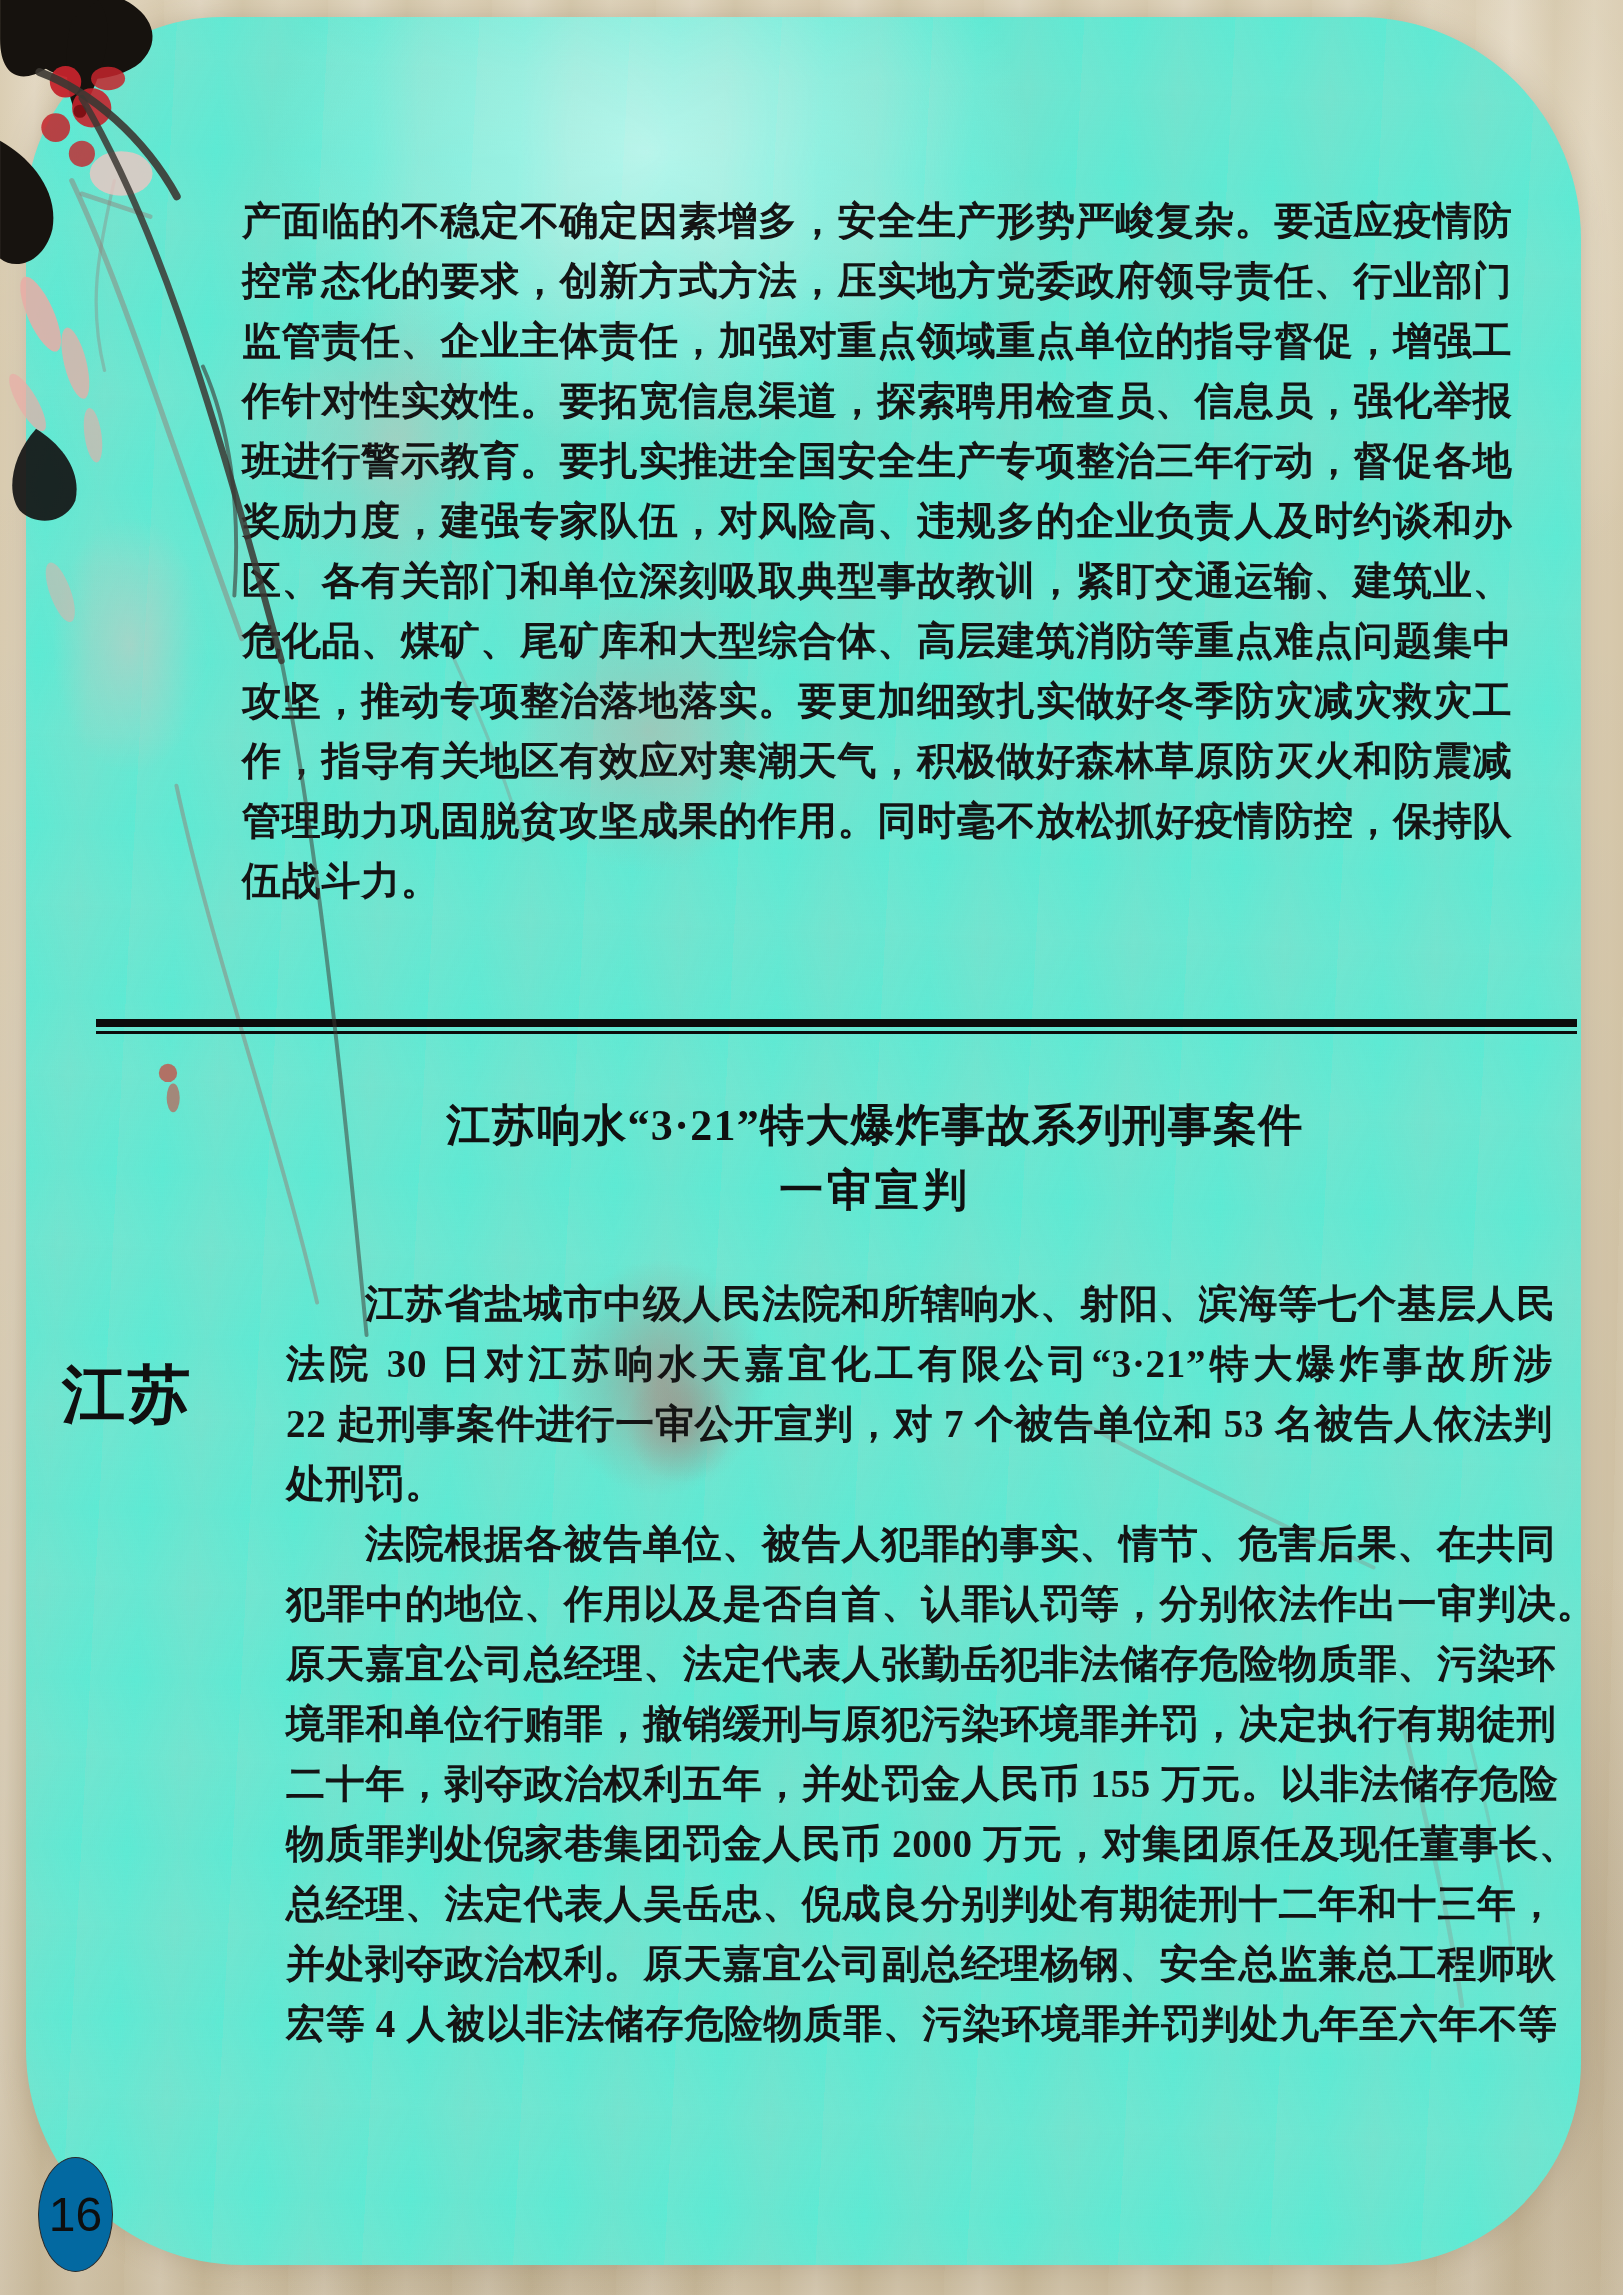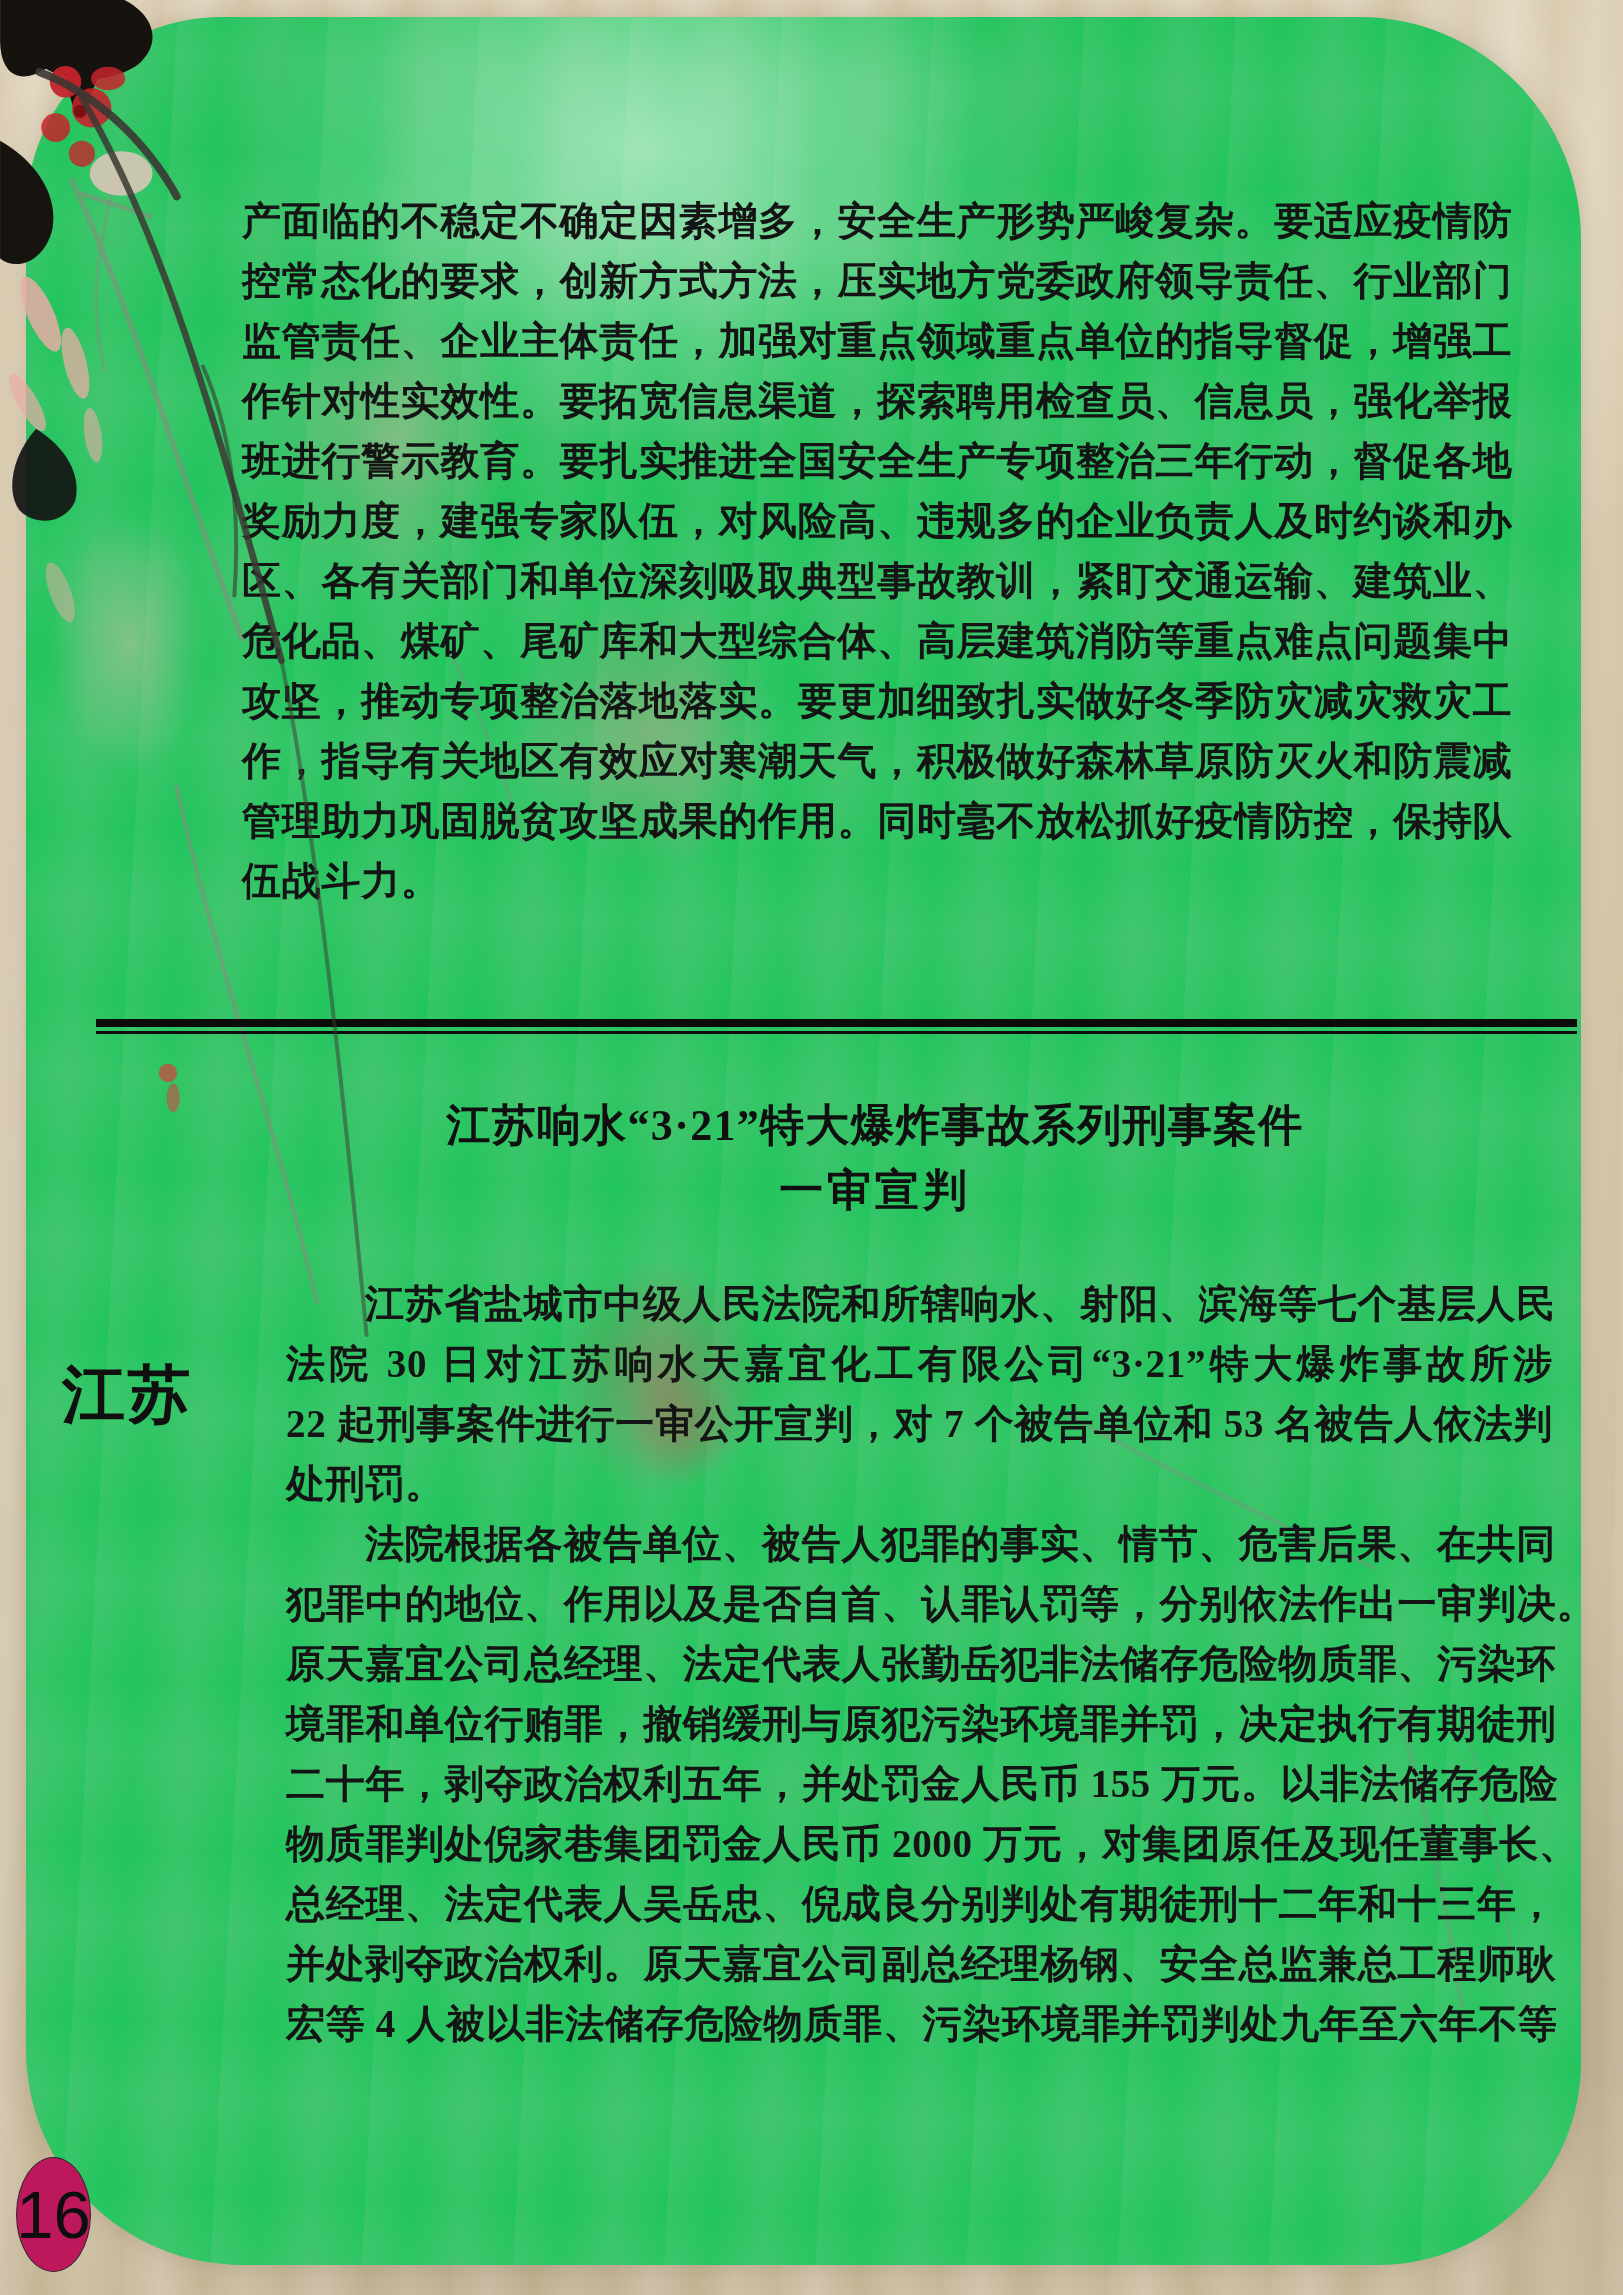--- a/index.html
+++ b/index.html
@@ -20,21 +20,21 @@
   .page-bg .marble{
     position:absolute;inset:0;
     background:
       radial-gradient(275px 458px at 92% 12%, rgba(255,250,240,0.35), rgba(255,250,240,0) 70%),
       radial-gradient(327px 589px at 96% 86%, rgba(120,100,70,0.18), rgba(120,100,70,0) 70%),
       radial-gradient(393px 262px at 30% 97%, rgba(110,95,65,0.12), rgba(110,95,65,0) 70%);
   }
   
   .card{
     position:absolute;left:26px;top:17px;width:1555px;height:2248px;
-    background:#22c55e;
+    background:#5eead4;
     border-radius:196px 222px 203px 216px;
     box-shadow:0 0 26px rgba(120,100,70,0.25);
   }
   .card .card-texture{
     position:absolute;inset:0;border-radius:inherit;overflow:hidden;
     background:
       radial-gradient(589px 458px at 40% 6%, rgba(255,255,255,0.55), rgba(255,255,255,0) 65%),
       repeating-linear-gradient(93deg,
         rgba(214,204,188,0.10) 0px, rgba(255,255,255,0.0) 46px,
         rgba(208,197,180,0.12) 98px, rgba(255,255,255,0.0) 151px),
@@ -80,25 +80,25 @@
   .title-block .t2{letter-spacing:3.9px;}
 
   .side-label{
     position:absolute;left:36px;top:1344px;
     font-size:63px;font-weight:800;color:#101010;letter-spacing:2.6px;
     line-height:1.1;
   }
 
   
   .page-num{
-    position:absolute;left:16px;top:2157px;width:73px;height:113px;
-    background:#be185d;border:1.3px solid #2a2a2a;border-radius:50%;
+    position:absolute;left:38px;top:2157px;width:73px;height:113px;
+    background:#0369a1;border:1.3px solid #2a2a2a;border-radius:50%;
     display:flex;align-items:center;justify-content:center;
     font-family:"Liberation Sans","DejaVu Sans",sans-serif;
-    font-size:67px;font-weight:400;color:#0e0e0e;
+    font-size:48px;font-weight:400;color:#0e0e0e;
   }
 
   .decor-svg{position:absolute;left:0;top:0;pointer-events:none;}
   .branch-svg{position:absolute;left:0;top:0;pointer-events:none;}
 </style>
 </head>
 <body>
 
 <div class="page-bg">
   <div class="marble"></div>

